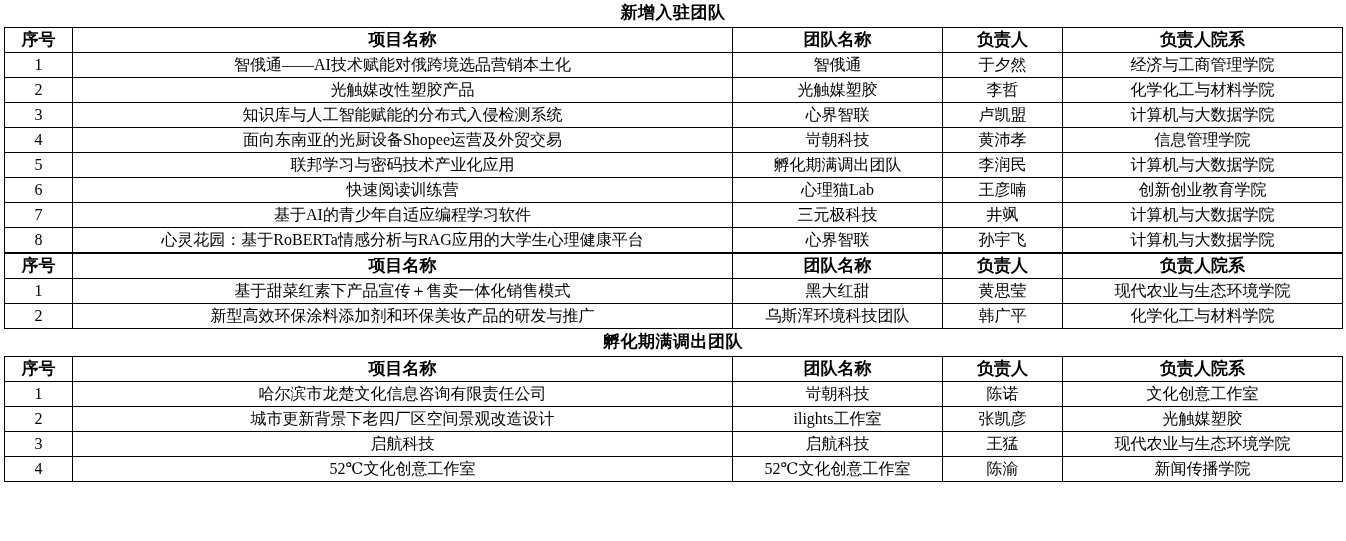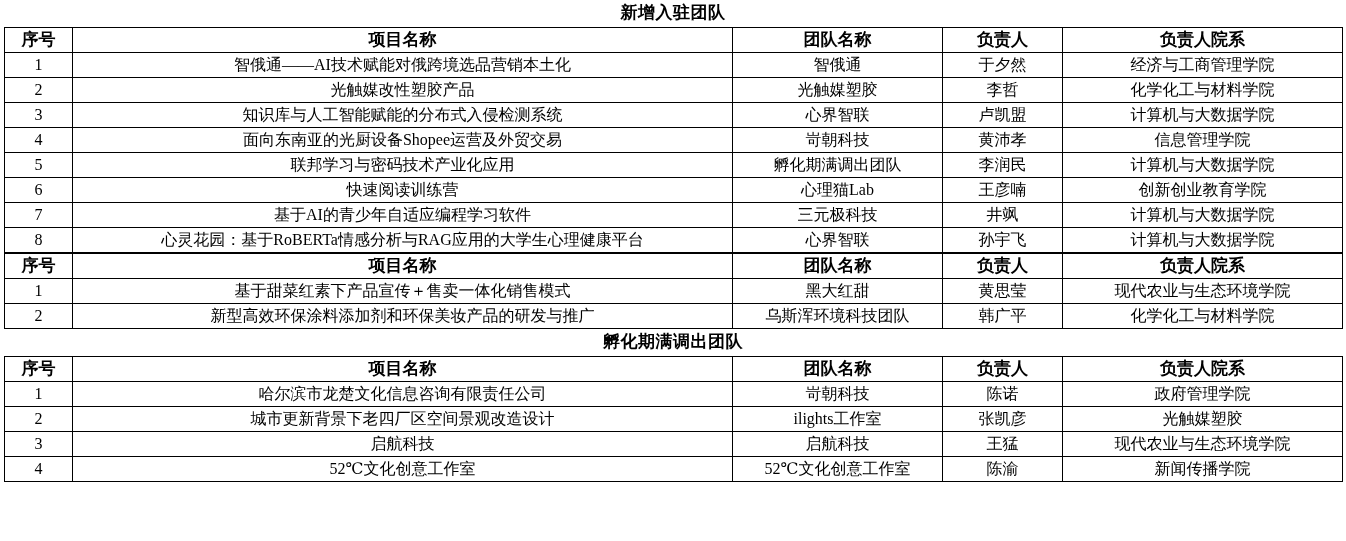--- a/index.html
+++ b/index.html
@@ -190,21 +190,21 @@
         <th>负责人</th>
         <th>负责人院系</th>
       </tr>
     </thead>
     <tbody>
       <tr>
         <td>1</td>
         <td>哈尔滨市龙楚文化信息咨询有限责任公司</td>
         <td>岢朝科技</td>
         <td>陈诺</td>
-        <td>政府管理学院</td>
+        <td>文化创意工作室</td>
       </tr>
       <tr>
         <td>2</td>
         <td>城市更新背景下老四厂区空间景观改造设计</td>
         <td>ilights工作室</td>
         <td>张凯彦</td>
         <td>光触媒塑胶</td>
       </tr>
       <tr>
         <td>3</td>

